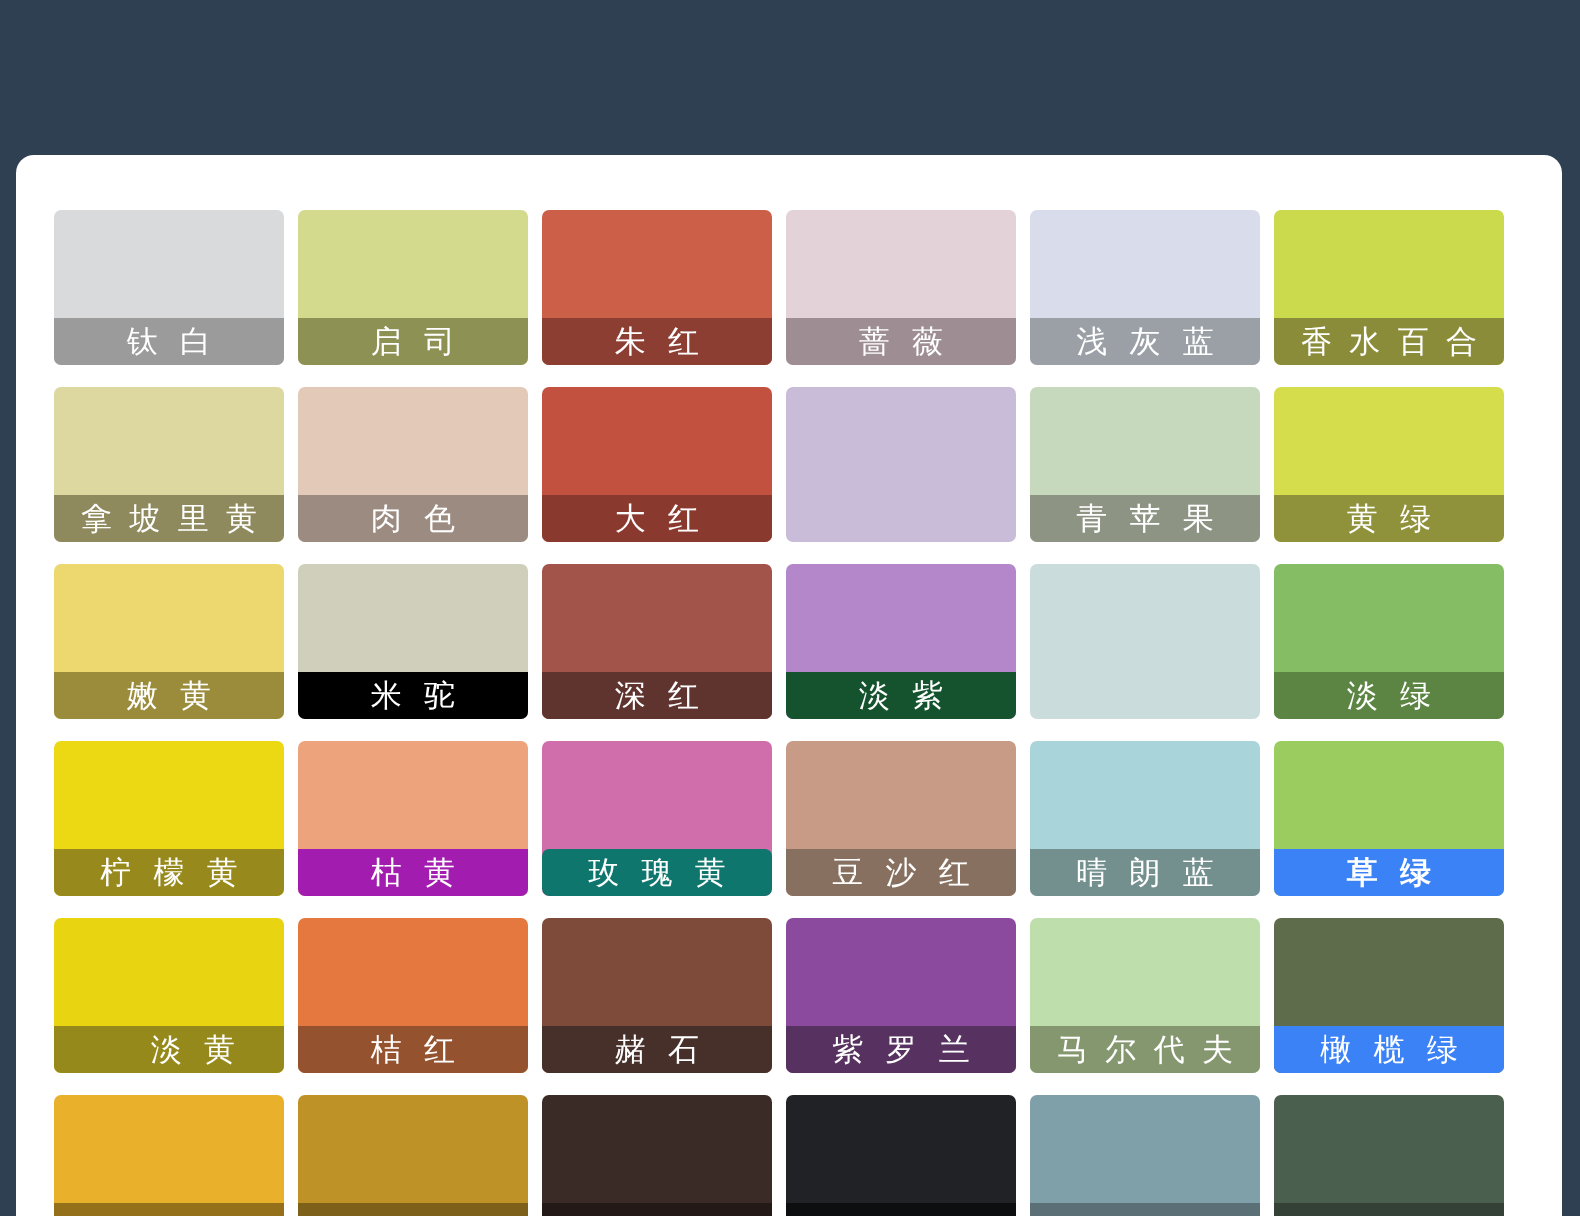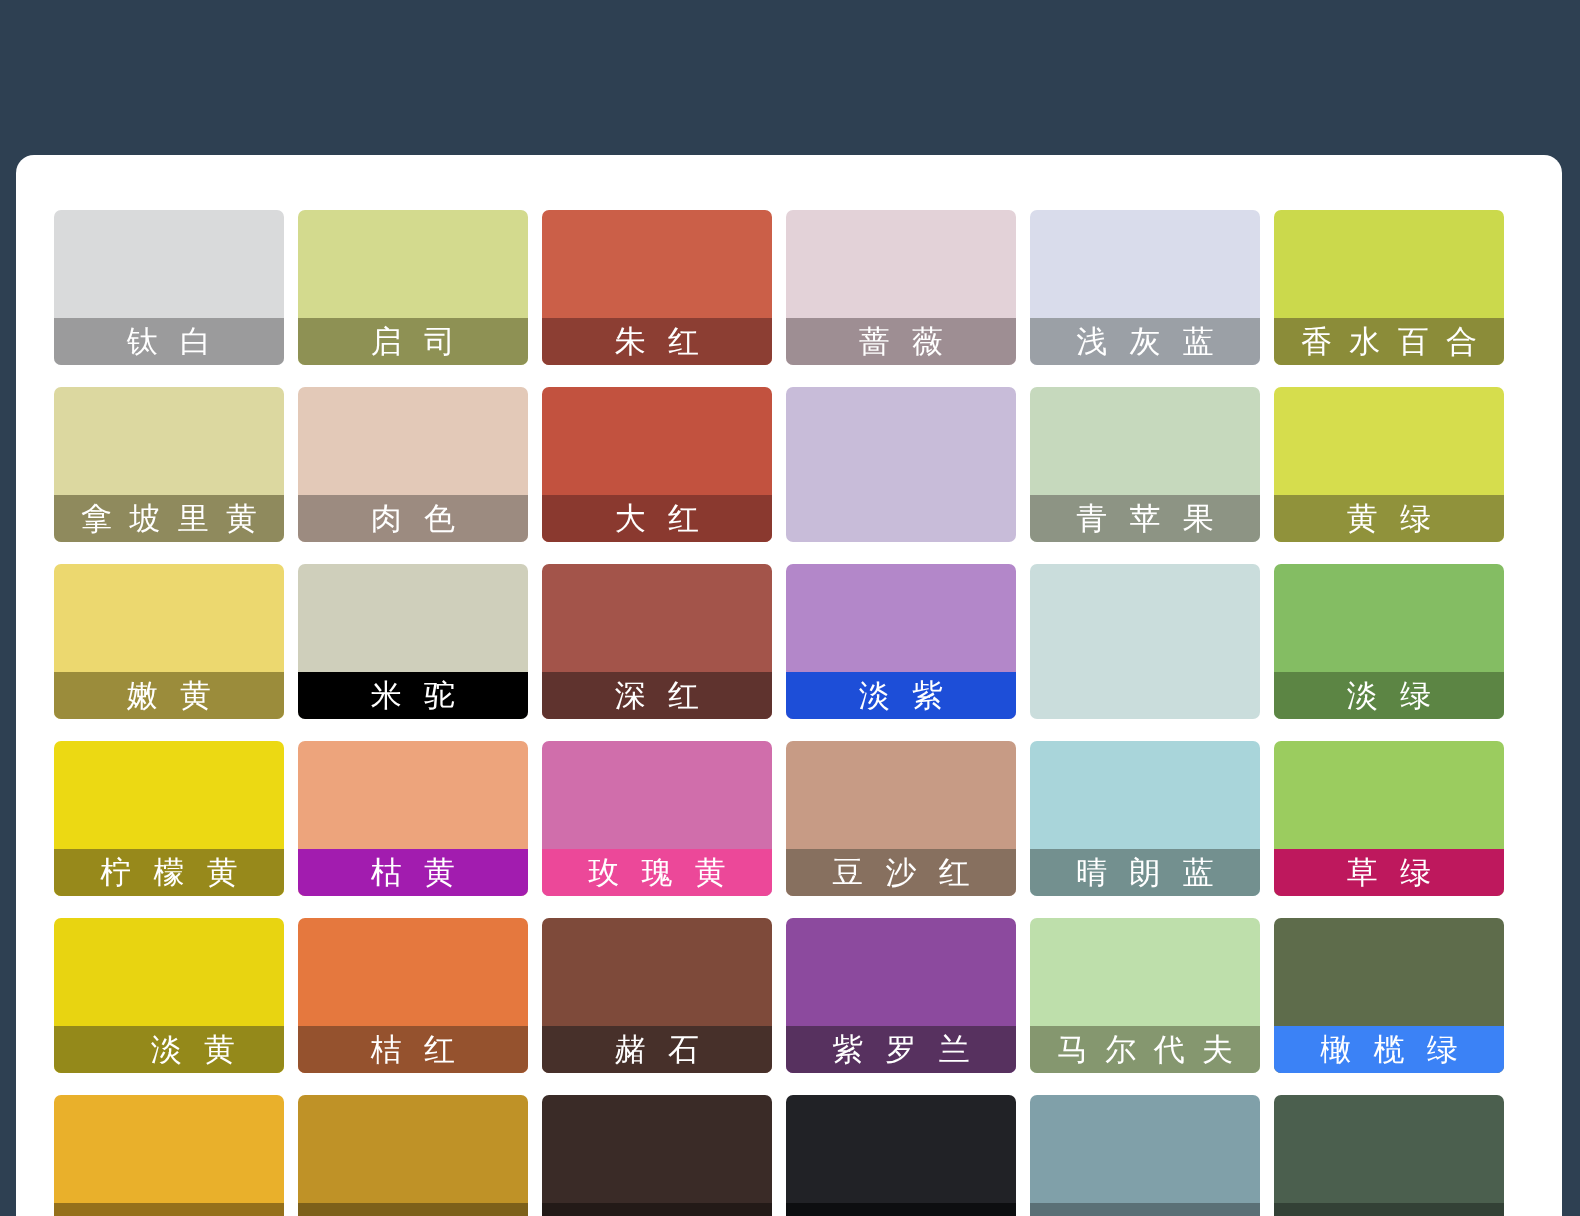--- a/index.html
+++ b/index.html
@@ -141,52 +141,52 @@
         <div class="swatch-card">
           <div class="swatch-color" style="background: rgb(207, 207, 187);"></div>
           <div class="swatch-label" style="background: #000000; margin-top: 23px;">米 驼</div>
         </div>
         <div class="swatch-card">
           <div class="swatch-color" style="background: rgb(163, 84, 74);"></div>
           <div class="swatch-label" style="background: rgb(95, 51, 46);">深 红</div>
         </div>
         <div class="swatch-card">
           <div class="swatch-color" style="background: rgb(179, 135, 201);"></div>
-          <div class="swatch-label" style="background: #1d4ed8;">淡 紫</div>
+          <div class="swatch-label" style="background: #14532d;">淡 紫</div>
         </div>
         <div class="swatch-card">
           <div class="swatch-color" style="background: rgb(202, 221, 220);"></div>
         </div>
         <div class="swatch-card">
           <div class="swatch-color" style="background: rgb(132, 189, 99);"></div>
           <div class="swatch-label" style="background: rgb(92, 133, 68);">淡 绿</div>
         </div>
         <div class="swatch-card">
           <div class="swatch-color" style="background: rgb(236, 217, 19);"></div>
           <div class="swatch-label" style="background: rgb(151, 137, 27);">柠 檬 黄</div>
         </div>
         <div class="swatch-card">
           <div class="swatch-color" style="background: rgb(237, 164, 124);"></div>
           <div class="swatch-label" style="background: #a21caf;">枯 黄</div>
         </div>
         <div class="swatch-card">
           <div class="swatch-color" style="background: rgb(208, 110, 171);"></div>
-          <div class="swatch-label" style="background: #ec4899;">玫 瑰 黄</div>
+          <div class="swatch-label" style="background: #0f766e; border-radius: 7px;">玫 瑰 黄</div>
         </div>
         <div class="swatch-card">
           <div class="swatch-color" style="background: rgb(199, 155, 133);"></div>
           <div class="swatch-label" style="background: rgb(135, 112, 95);">豆 沙 红</div>
         </div>
         <div class="swatch-card">
           <div class="swatch-color" style="background: rgb(169, 213, 218);"></div>
           <div class="swatch-label" style="background: rgb(115, 144, 143);">晴 朗 蓝</div>
         </div>
         <div class="swatch-card">
           <div class="swatch-color" style="background: rgb(155, 204, 95);"></div>
-          <div class="swatch-label" style="background: #be185d;">草 绿</div>
+          <div class="swatch-label" style="background: #3b82f6; font-weight: bold;">草 绿</div>
         </div>
         <div class="swatch-card">
           <div class="swatch-color" style="background: rgb(232, 212, 17);"></div>
           <div class="swatch-label" style="background: rgb(148, 137, 26); padding-left: 48px;">淡 黄</div>
         </div>
         <div class="swatch-card">
           <div class="swatch-color" style="background: rgb(229, 120, 62);"></div>
           <div class="swatch-label" style="background: rgb(149, 82, 46);">桔 红</div>
         </div>
         <div class="swatch-card">

